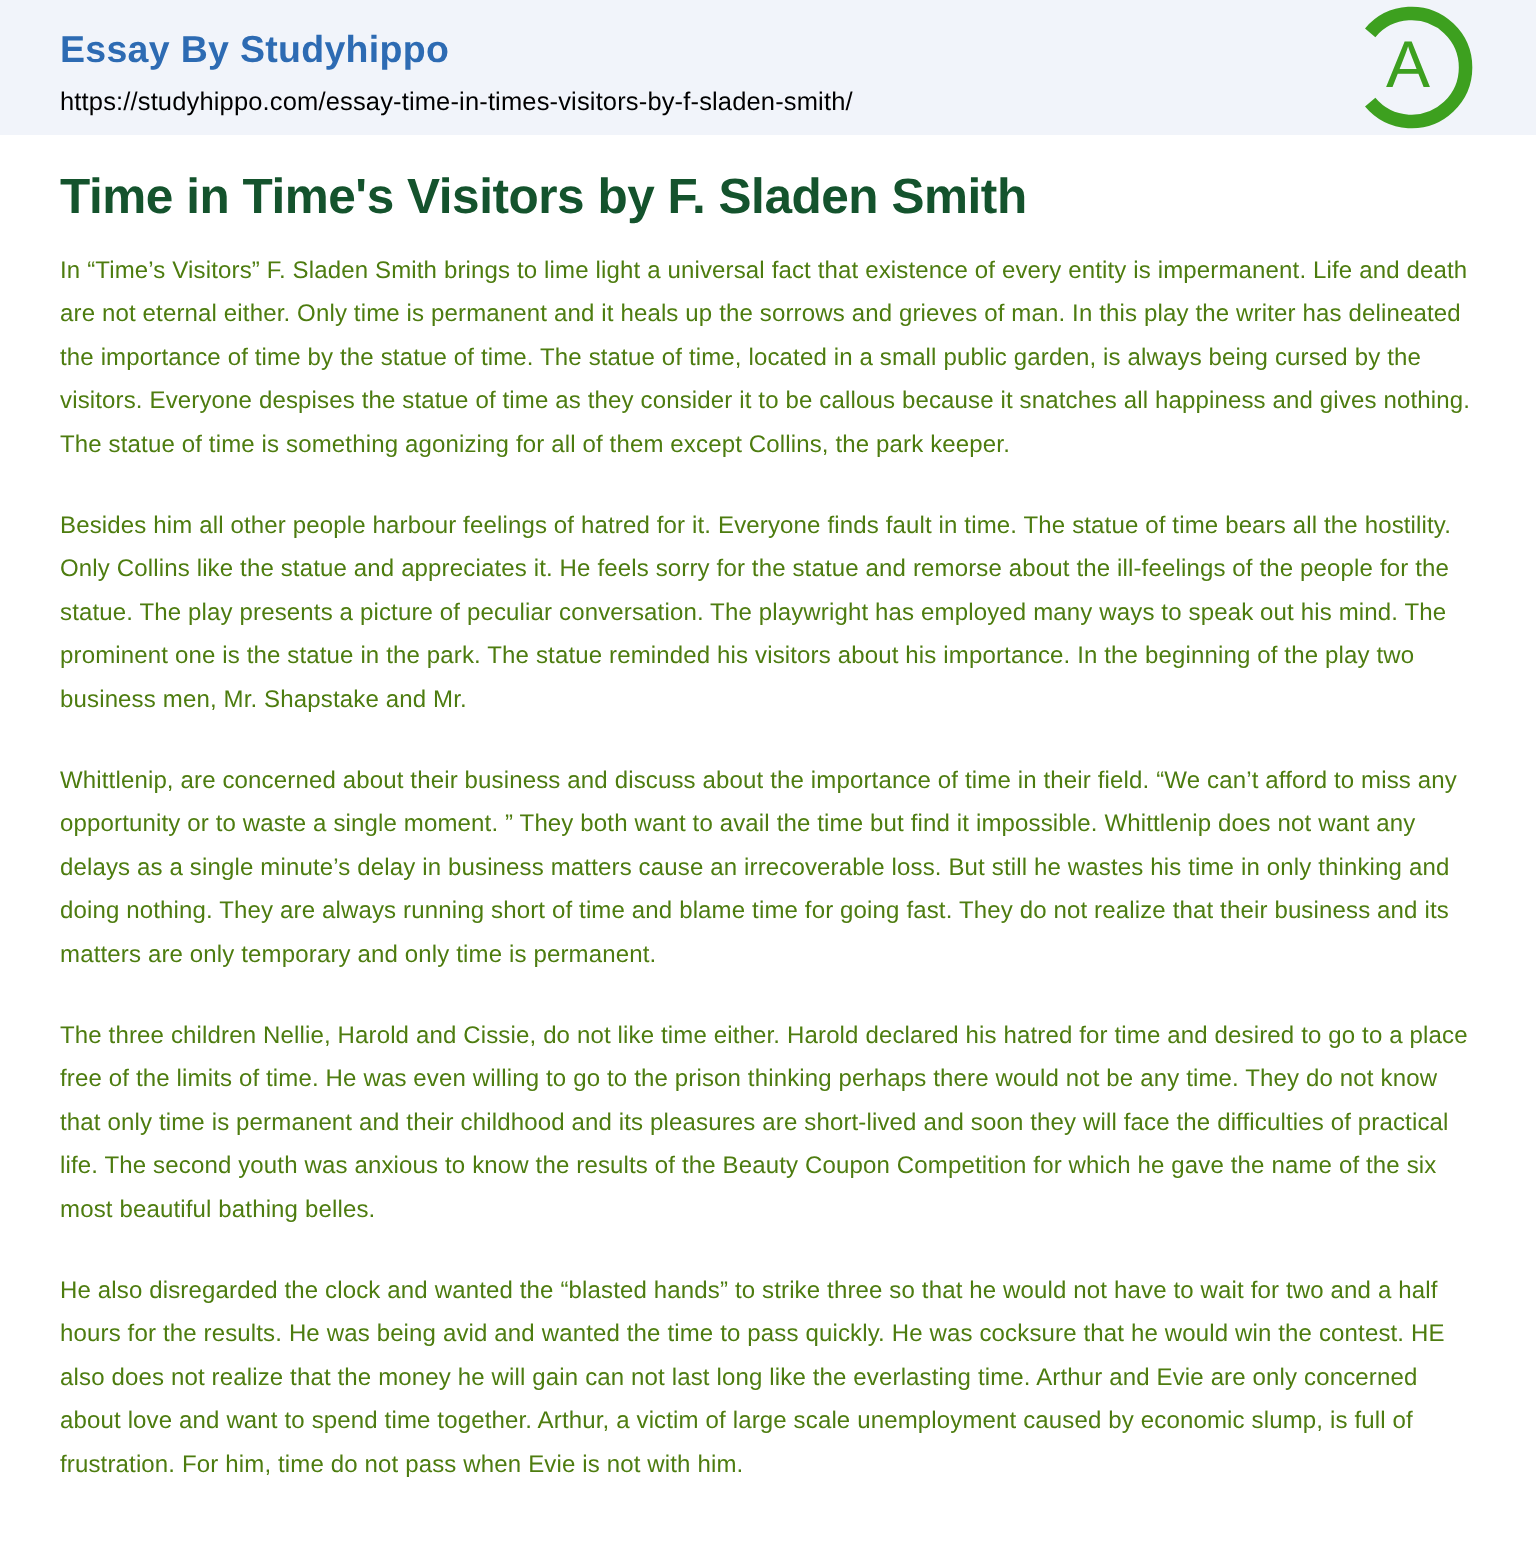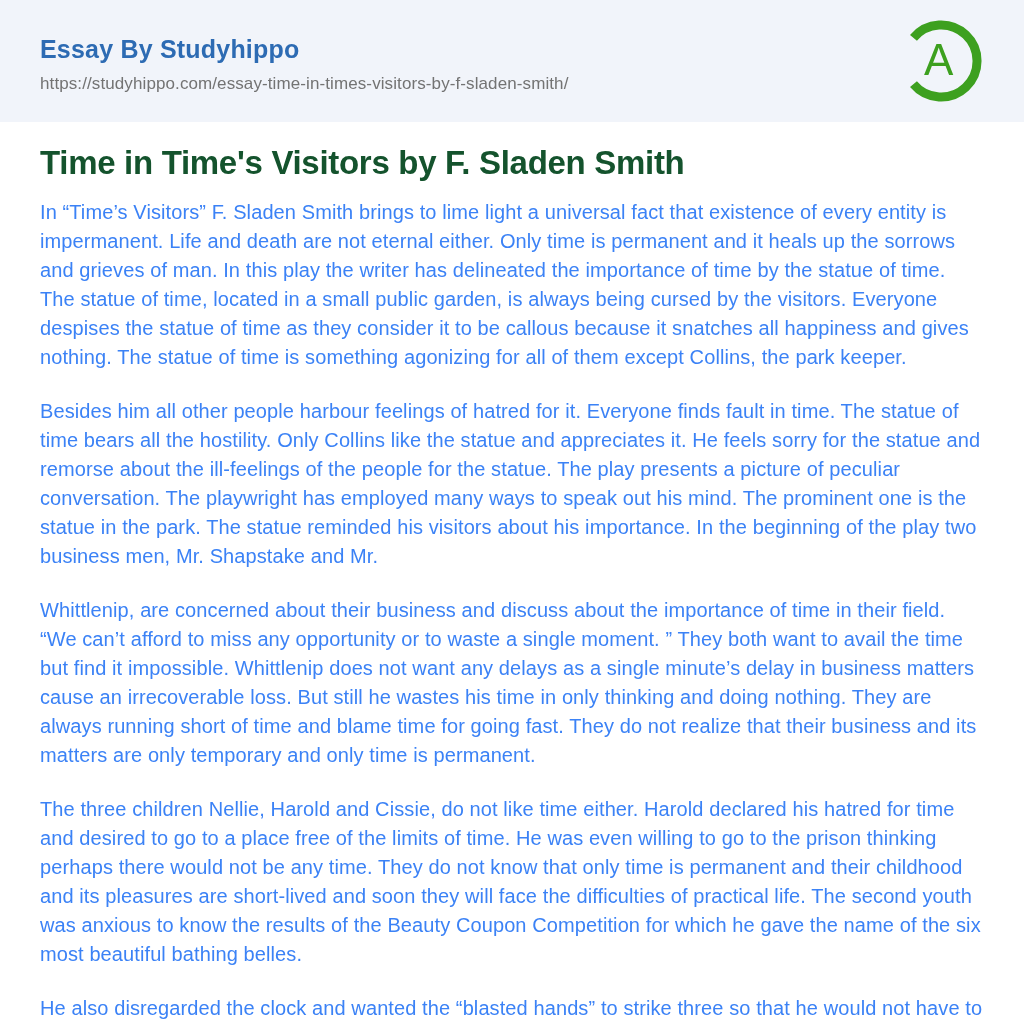--- a/index.html
+++ b/index.html
@@ -10,37 +10,37 @@
   .page {
     width: 1024px;
     min-height: 1027px;
     margin: 0 auto;
     background: #ffffff;
     position: relative;
   }
   
   .site-header {
     background: #f1f4fa;
-    height: 122px;
+    height: 90px;
     display: flex;
     align-items: center;
     justify-content: space-between;
     padding: 0 38px 0 40px;
   }
   .header-left { display: flex; flex-direction: column; gap: 10px; padding-top: 6px; }
   .site-name {
     color: #2d6bb3;
     font-size: 25px;
     font-weight: 700;
     letter-spacing: 0.2px;
     text-decoration: none;
     cursor: pointer;
   }
   .site-url {
-    color: #737373;
+    color: #000000;
     font-size: 17px;
     font-weight: 400;
     letter-spacing: 0.1px;
     text-decoration: none;
     cursor: pointer;
   }
   .logo {
     position: relative;
     width: 90px;
     height: 90px;
@@ -62,22 +62,22 @@
     padding: 22px 40px 40px 40px;
   }
   .article-title {
     color: #14532d;
     font-size: 33px;
     font-weight: 800;
     letter-spacing: -0.3px;
     margin-bottom: 16px;
   }
   .article p {
-    color: #3b82f6;
-    font-size: 20px;
+    color: #4d7c0f;
+    font-size: 16px;
     line-height: 29px;
     letter-spacing: 0.1px;
     margin-bottom: 25px;
     max-width: 948px;
   }
   .article p:last-child { margin-bottom: 0; }
 </style>
 </head>
 <body>
 

